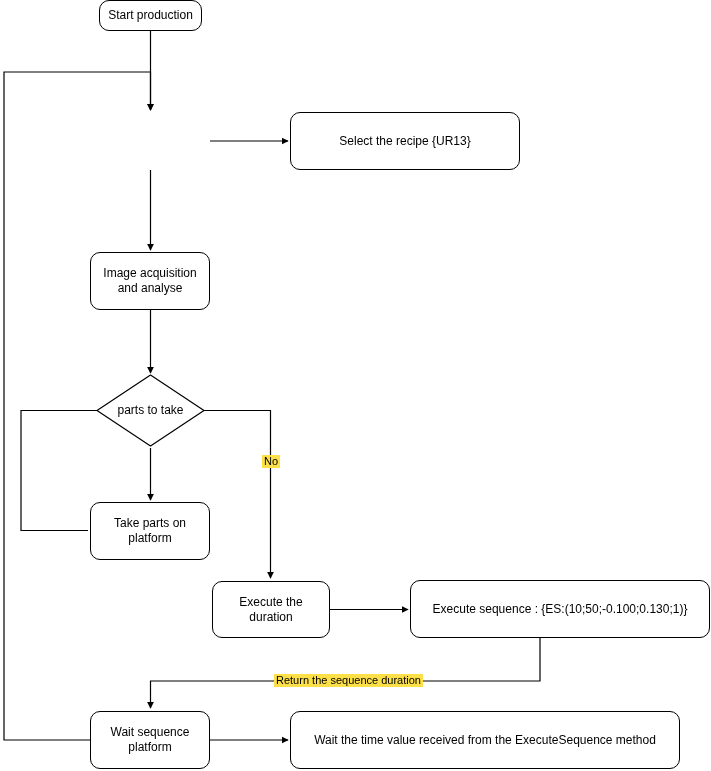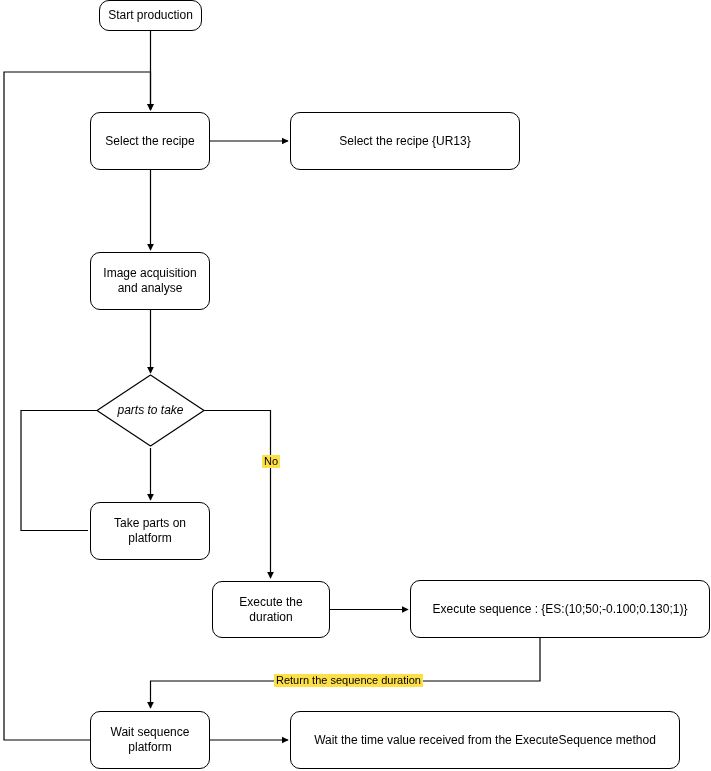--- a/index.html
+++ b/index.html
@@ -49,21 +49,20 @@
     left: 0;
     top: 0;
   }
   .diamond-label {
     position: relative;
     z-index: 2;
     font-size: 12px;
     line-height: 15px;
     color: #000000;
     text-align: center;
-    font-style: italic;
   }
   .edge-label {
     position: absolute;
     font-size: 11px;
     line-height: 13px;
     color: #000000;
     background: #fde047;
     padding: 0 2px;
     white-space: nowrap;
   }
@@ -102,23 +101,20 @@
       <path d="M 210 740 L 288 740" marker-end="url(#arrow)"></path>
 
       <path d="M 90 740 L 4 740 L 4 72 L 150.5 72 L 150.5 110" marker-end="url(#arrow)"></path>
     </g>
   </svg>
 
   <div class="node" style="left:99px; top:0px; width:103px; height:31px;">
     <span>Start production</span>
   </div>
 
-  <div class="node" style="left:90px; top:112px; width:120px; height:58px;">
-    <span>Select the recipe</span>
-  </div>
 
   <div class="node" style="left:290px; top:112px; width:230px; height:58px;">
     <span>Select the recipe {UR13}</span>
   </div>
 
   <div class="node" style="left:90px; top:252px; width:120px; height:58px; flex-direction:column;">
     <span>Image acquisition</span>
     <span>and analyse</span>
   </div>
 

